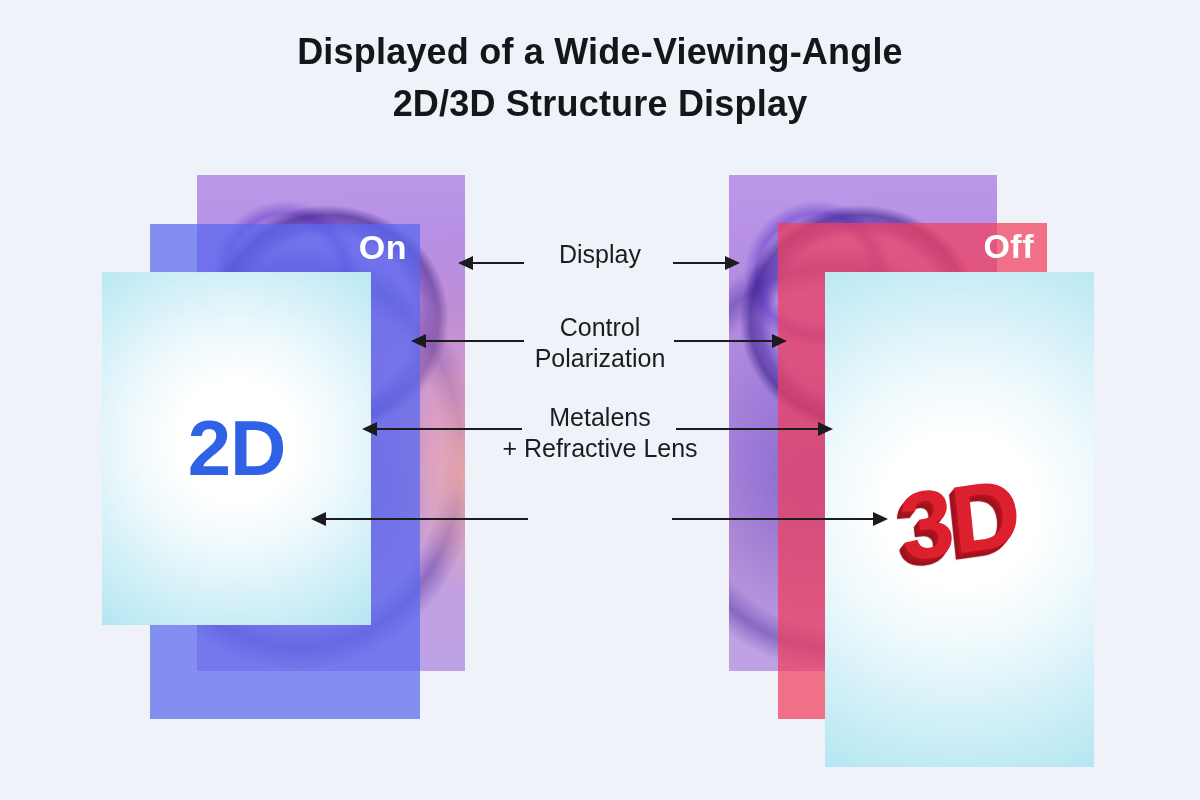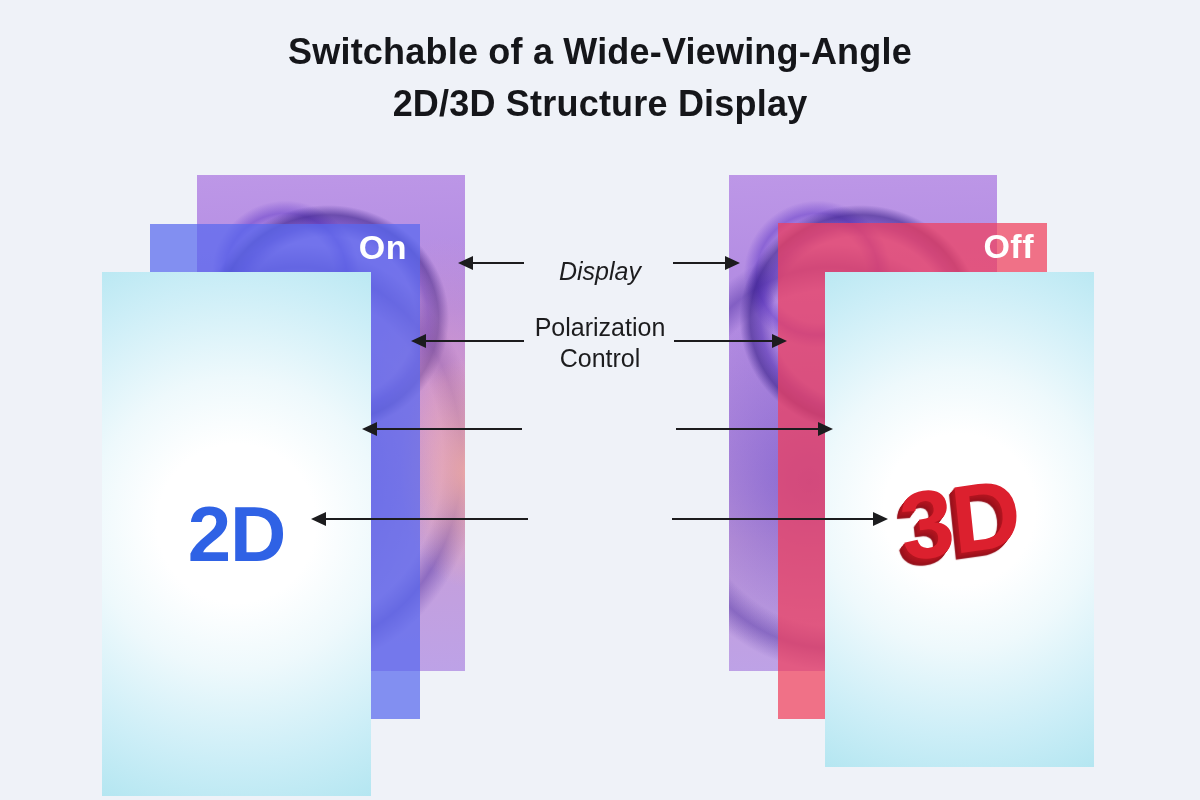--- a/index.html
+++ b/index.html
@@ -45,42 +45,42 @@
     position:absolute; top:6px; right:13px;
     font-size:34px; font-weight:700; color:#ffffff; letter-spacing:0.5px;
     line-height:1;
   }
 
   .image-layer {
     z-index:3;
     background:radial-gradient(circle at 50% 48%, #ffffff 0%, #ffffff 26%, #eef9fc 48%, #cceef7 78%, #b4e6f1 100%);
     display:flex; align-items:center; justify-content:center;
   }
-  .pos-image-left  { left:102px; top:272px; width:269px; height:524px; }
+  .pos-image-left  { left:102px; top:272px; width:269px; height:353px; }
   .pos-image-right { left:825px; top:272px; width:269px; height:495px; }
 
   .label-2d {
     font-size:78px; font-weight:700; color:#2f62e5; letter-spacing:-1px;
   }
   .label-3d {
     font-size:96px; font-weight:800; color:#dc202e; letter-spacing:-2px;
     transform:rotate(-6deg) skewY(-2deg);
     text-shadow:
       -1px 1px 0 #b2151f, -2px 2px 0 #ad141f, -3px 3px 0 #a8131e,
       -4px 4px 0 #a2121d, -5px 5px 0 #9c111c, -6px 6px 1px #95101b,
       1px -1px 0 rgba(255,255,255,0.45);
   }
 
   
   .center-label {
     position:absolute; left:470px; width:260px; z-index:5;
     text-align:center; color:#1c1c1e;
     font-size:25px; line-height:31px; font-weight:500;
   }
-  .lbl-display   { top:256px;font-style:italic; }
+  .lbl-display   { top:239px; }
   .lbl-polar     { top:312px; }
   .lbl-metalens  { top:402px; }
   .lbl-image     { top:488px; }
 
   
   .arrow { position:absolute; height:0; border-top:2px solid #1c1c1e; z-index:6; }
   .arrow.head-left::before {
     content:""; position:absolute; left:-15px; top:-8px; width:0; height:0;
     border-top:7px solid transparent; border-bottom:7px solid transparent;
     border-right:15px solid #1c1c1e;
@@ -98,21 +98,21 @@
   .ar-meta-right    { left:676px; top:428px; width:142px; }
   .ar-image-left    { left:326px; top:518px; width:202px; }
   .ar-image-right   { left:672px; top:518px; width:201px; }
 </style>
 </head>
 <body>
 
 <div class="stage">
 
   <header class="title">
-    <div>Switchable of a Wide-Viewing-Angle</div>
+    <div>Displayed of a Wide-Viewing-Angle</div>
     <div>2D/3D Structure Display</div>
   </header>
 
   <div>
     <div class="layer display-layer pos-display-left"></div>
     <div class="layer polar-layer polar-on pos-polar-left">
       <span class="state-label">On</span>
     </div>
     <div class="layer image-layer pos-image-left">
       <span class="label-2d">2D</span>
@@ -126,22 +126,26 @@
     </div>
     <div class="layer image-layer pos-image-right">
       <span class="label-3d">3D</span>
     </div>
   </div>
 
   <div class="center-label lbl-display">
     <div>Display</div>
   </div>
   <div class="center-label lbl-polar">
+    <div>Control</div>
     <div>Polarization</div>
-    <div>Control</div>
+  </div>
+  <div class="center-label lbl-metalens">
+    <div>Metalens</div>
+    <div>+ Refractive Lens</div>
   </div>
 
   <div class="arrow head-left  ar-display-left"></div>
   <div class="arrow head-right ar-display-right"></div>
   <div class="arrow head-left  ar-polar-left"></div>
   <div class="arrow head-right ar-polar-right"></div>
   <div class="arrow head-left  ar-meta-left"></div>
   <div class="arrow head-right ar-meta-right"></div>
   <div class="arrow head-left  ar-image-left"></div>
   <div class="arrow head-right ar-image-right"></div>

